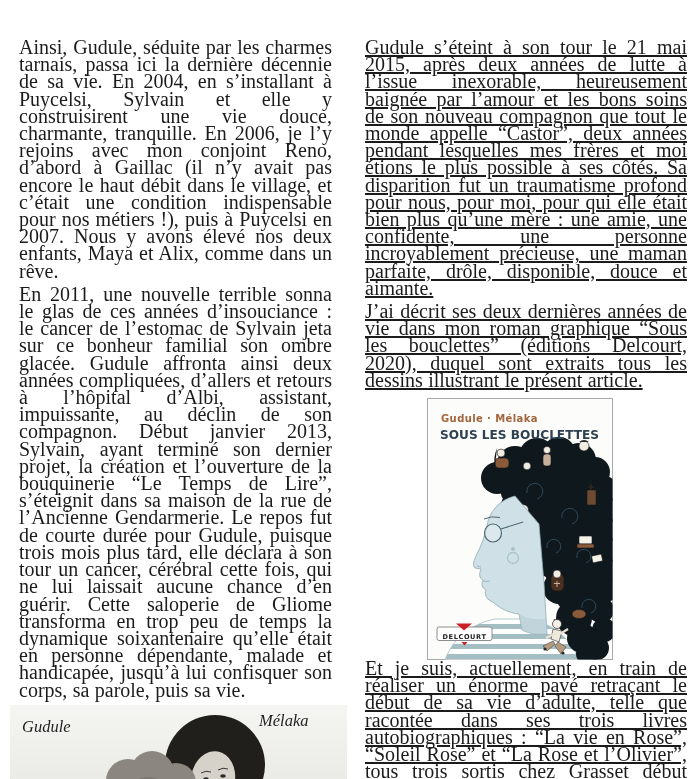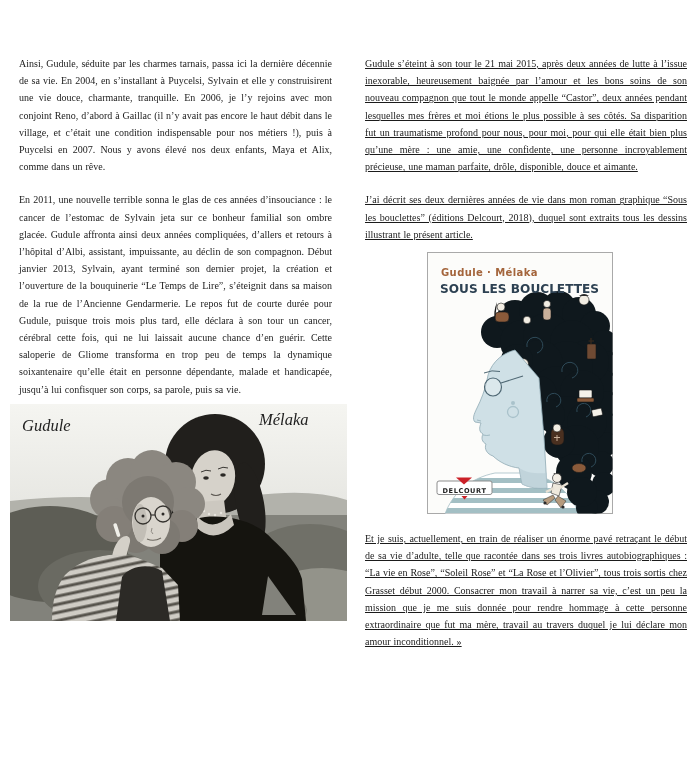--- a/index.html
+++ b/index.html
@@ -5,22 +5,22 @@
   html,body{margin:0;padding:0;background:#ffffff;}
   .page{
     position:relative;width:698px;height:779px;background:#ffffff;
     overflow:hidden;color:#1b1b1b;
     font-family:"Liberation Serif", serif;
   }
   .columns{display:flex;padding:39px 0 0 19px;gap:33px;}
   .col-left{width:313px;flex:0 0 auto;}
   .col-right{width:322px;flex:0 0 auto;text-decoration:underline;}
   p.body{
-    margin:16px 0 6px 0;
-    font-size:10px;line-height:17.2px;
+    margin:0 0 6px 0;
+    font-size:20px;line-height:17.2px;
     text-align:justify;text-justify:inter-word;
     word-spacing:0.4px;
     hyphens:none;
   }
   figure{margin:0;padding:0;}
   .photo-fig{width:337px;margin:5px 0 14px -9px;line-height:0;}
   .cover-fig{width:186px;margin:9px 0 0 62px;line-height:0;}
   .after-cover{margin-top:13px;}
   .plabel{
     font-family:"Liberation Serif", serif;
@@ -120,21 +120,21 @@
           </g>
 
           <text x="12" y="27" class="plabel">Gudule</text>
           <text x="249" y="21" class="plabel">Mélaka</text>
         </svg>
       </figure>
     </div>
 
     <div class="col-right">
       <p class="body">Gudule s’éteint à son tour le 21 mai 2015, après deux années de lutte à l’issue inexorable, heureusement baignée par l’amour et les bons soins de son nouveau compagnon que tout le monde appelle “Castor”, deux années pendant lesquelles mes frères et moi étions le plus possible à ses côtés. Sa disparition fut un traumatisme profond pour nous, pour moi, pour qui elle était bien plus qu’une mère : une amie, une confidente, une personne incroyablement précieuse, une maman parfaite, drôle, disponible, douce et aimante.</p>
-      <p class="body">J’ai décrit ses deux dernières années de vie dans mon roman graphique “Sous les bouclettes” (éditions Delcourt, 2018), duquel sont extraits tous les dessins illustrant le présent article.</p>
+      <p class="body">J’ai décrit ses deux dernières années de vie dans mon roman graphique “Sous les bouclettes” (éditions Delcourt, 2020), duquel sont extraits tous les dessins illustrant le présent article.</p>
 
       <figure class="cover-fig">
         <svg viewBox="0 0 186 262" width="186" height="262">
           <defs>
             <clipPath id="coverClip">
                 <rect x="0.5" y="0.5" width="185" height="261"></rect>
               </clipPath>
             <clipPath id="shirtClip">
               <path d="M18,262 C26,240 44,226 68,221 L98,221 C124,224 142,238 152,262 Z"></path>
             </clipPath>

